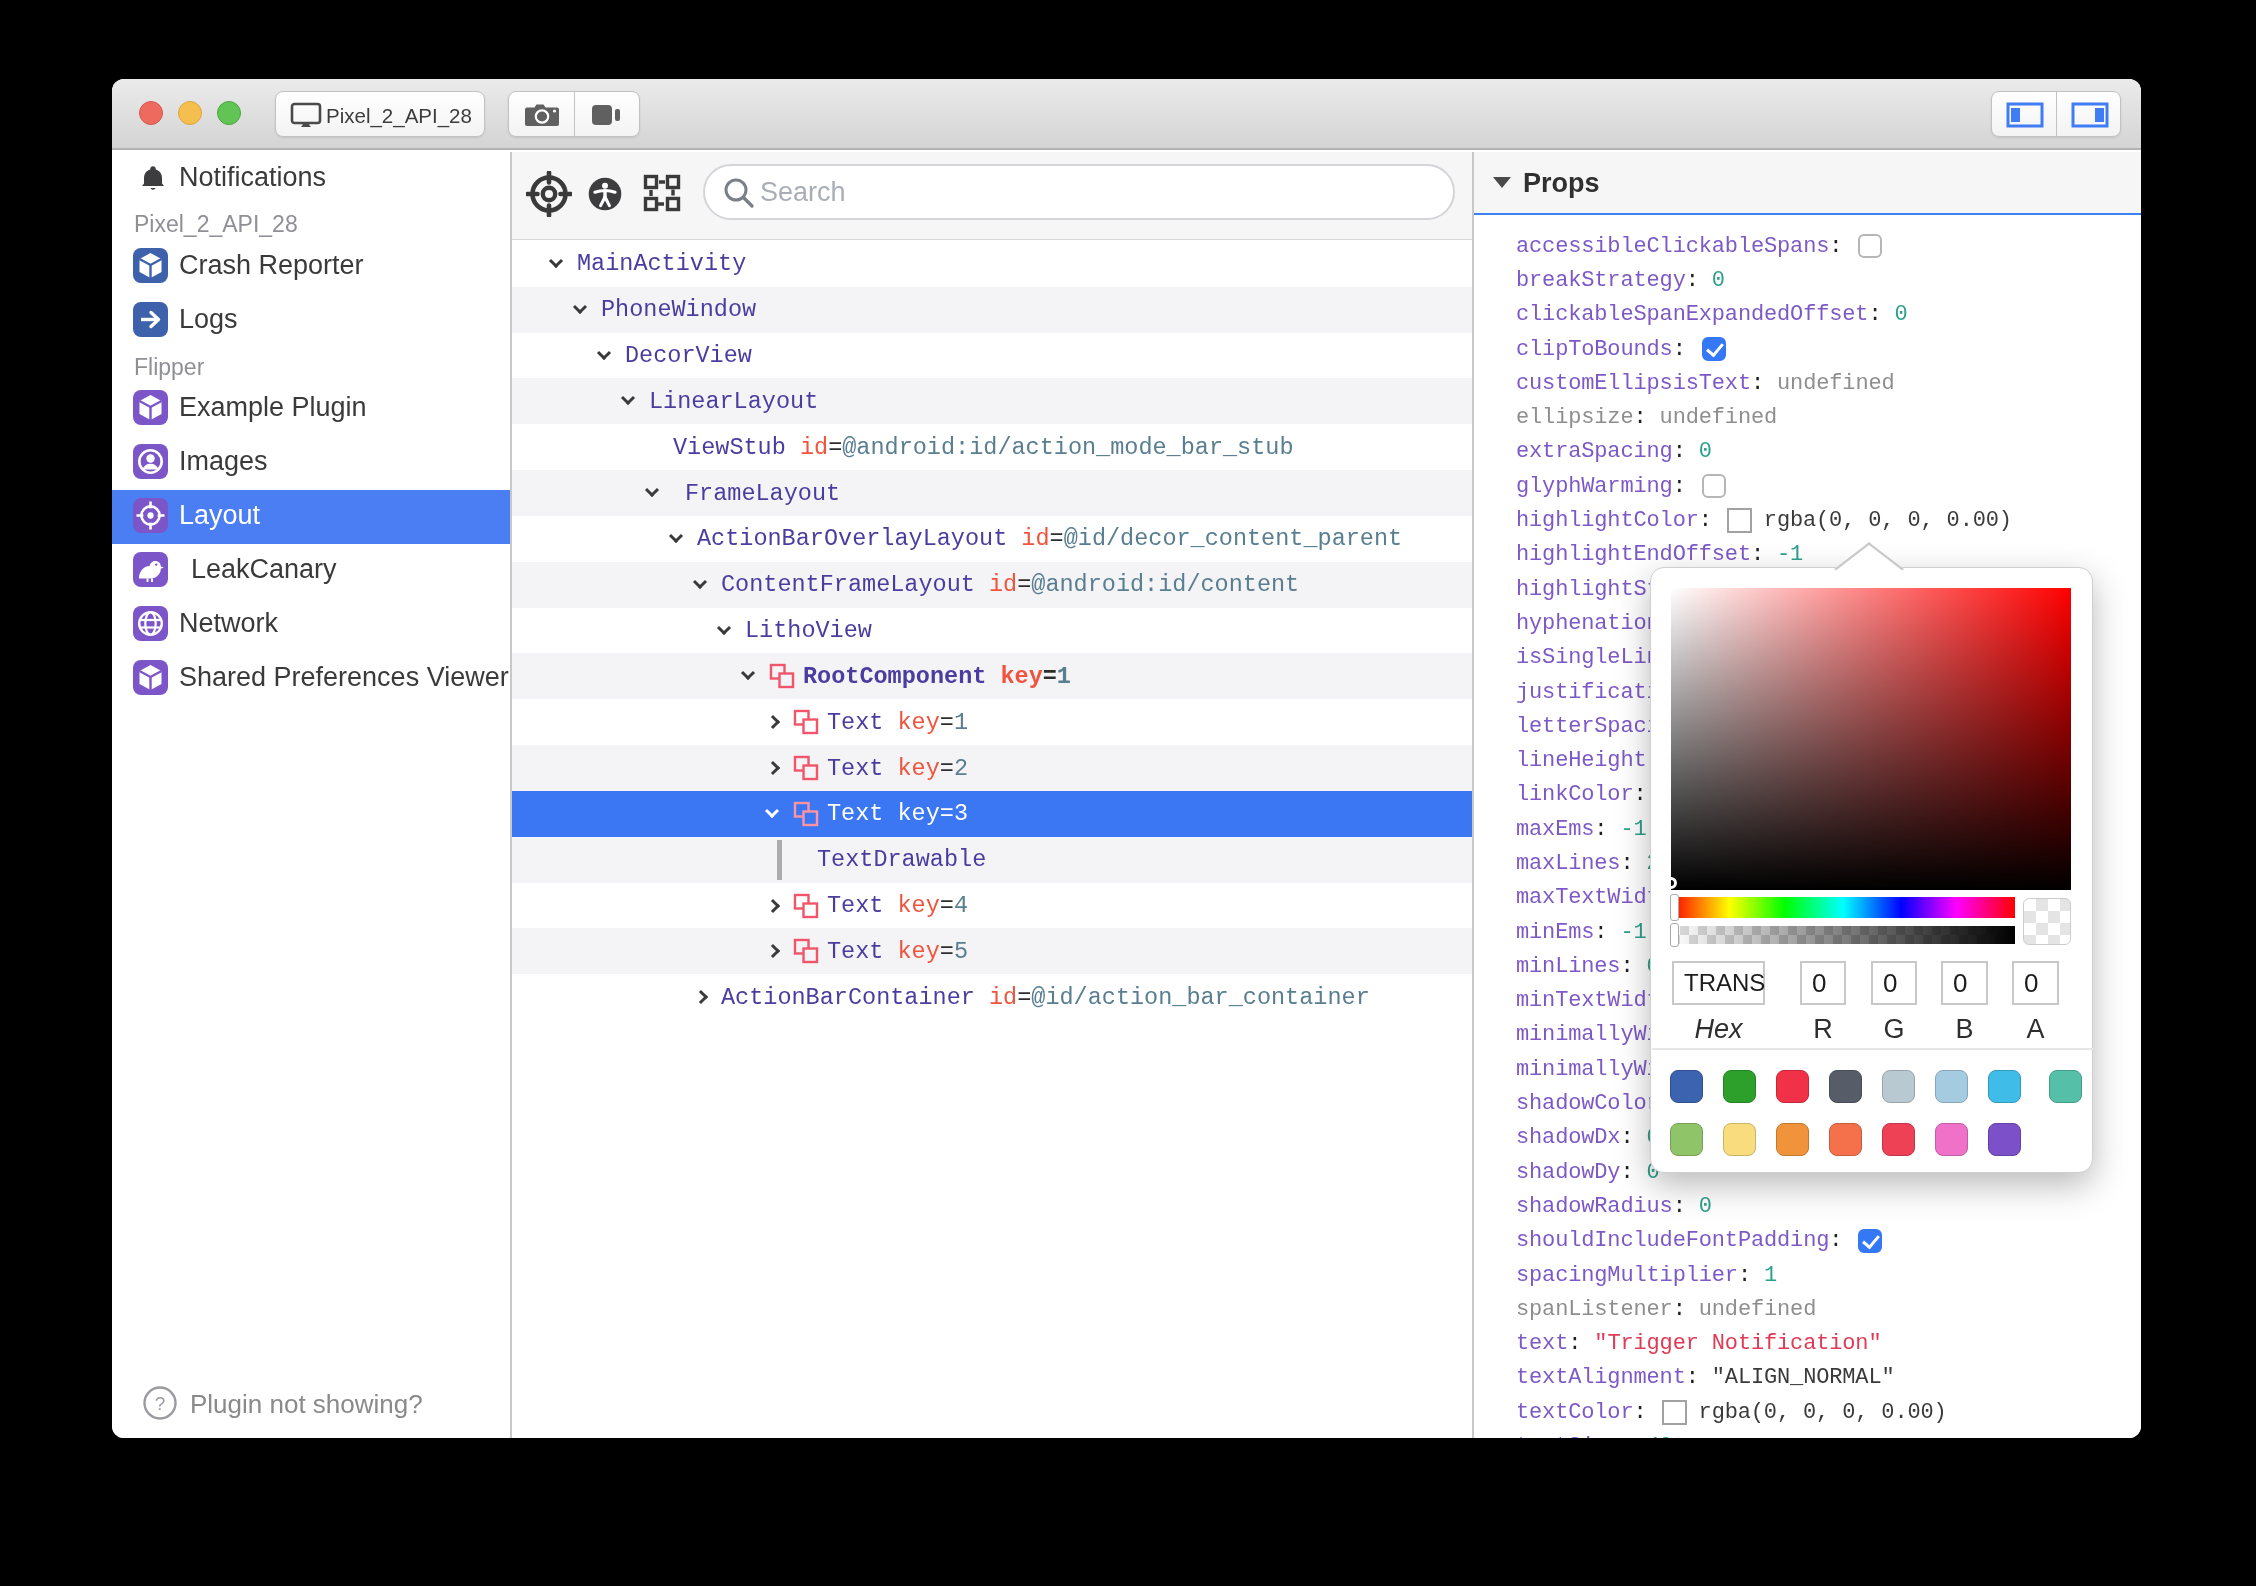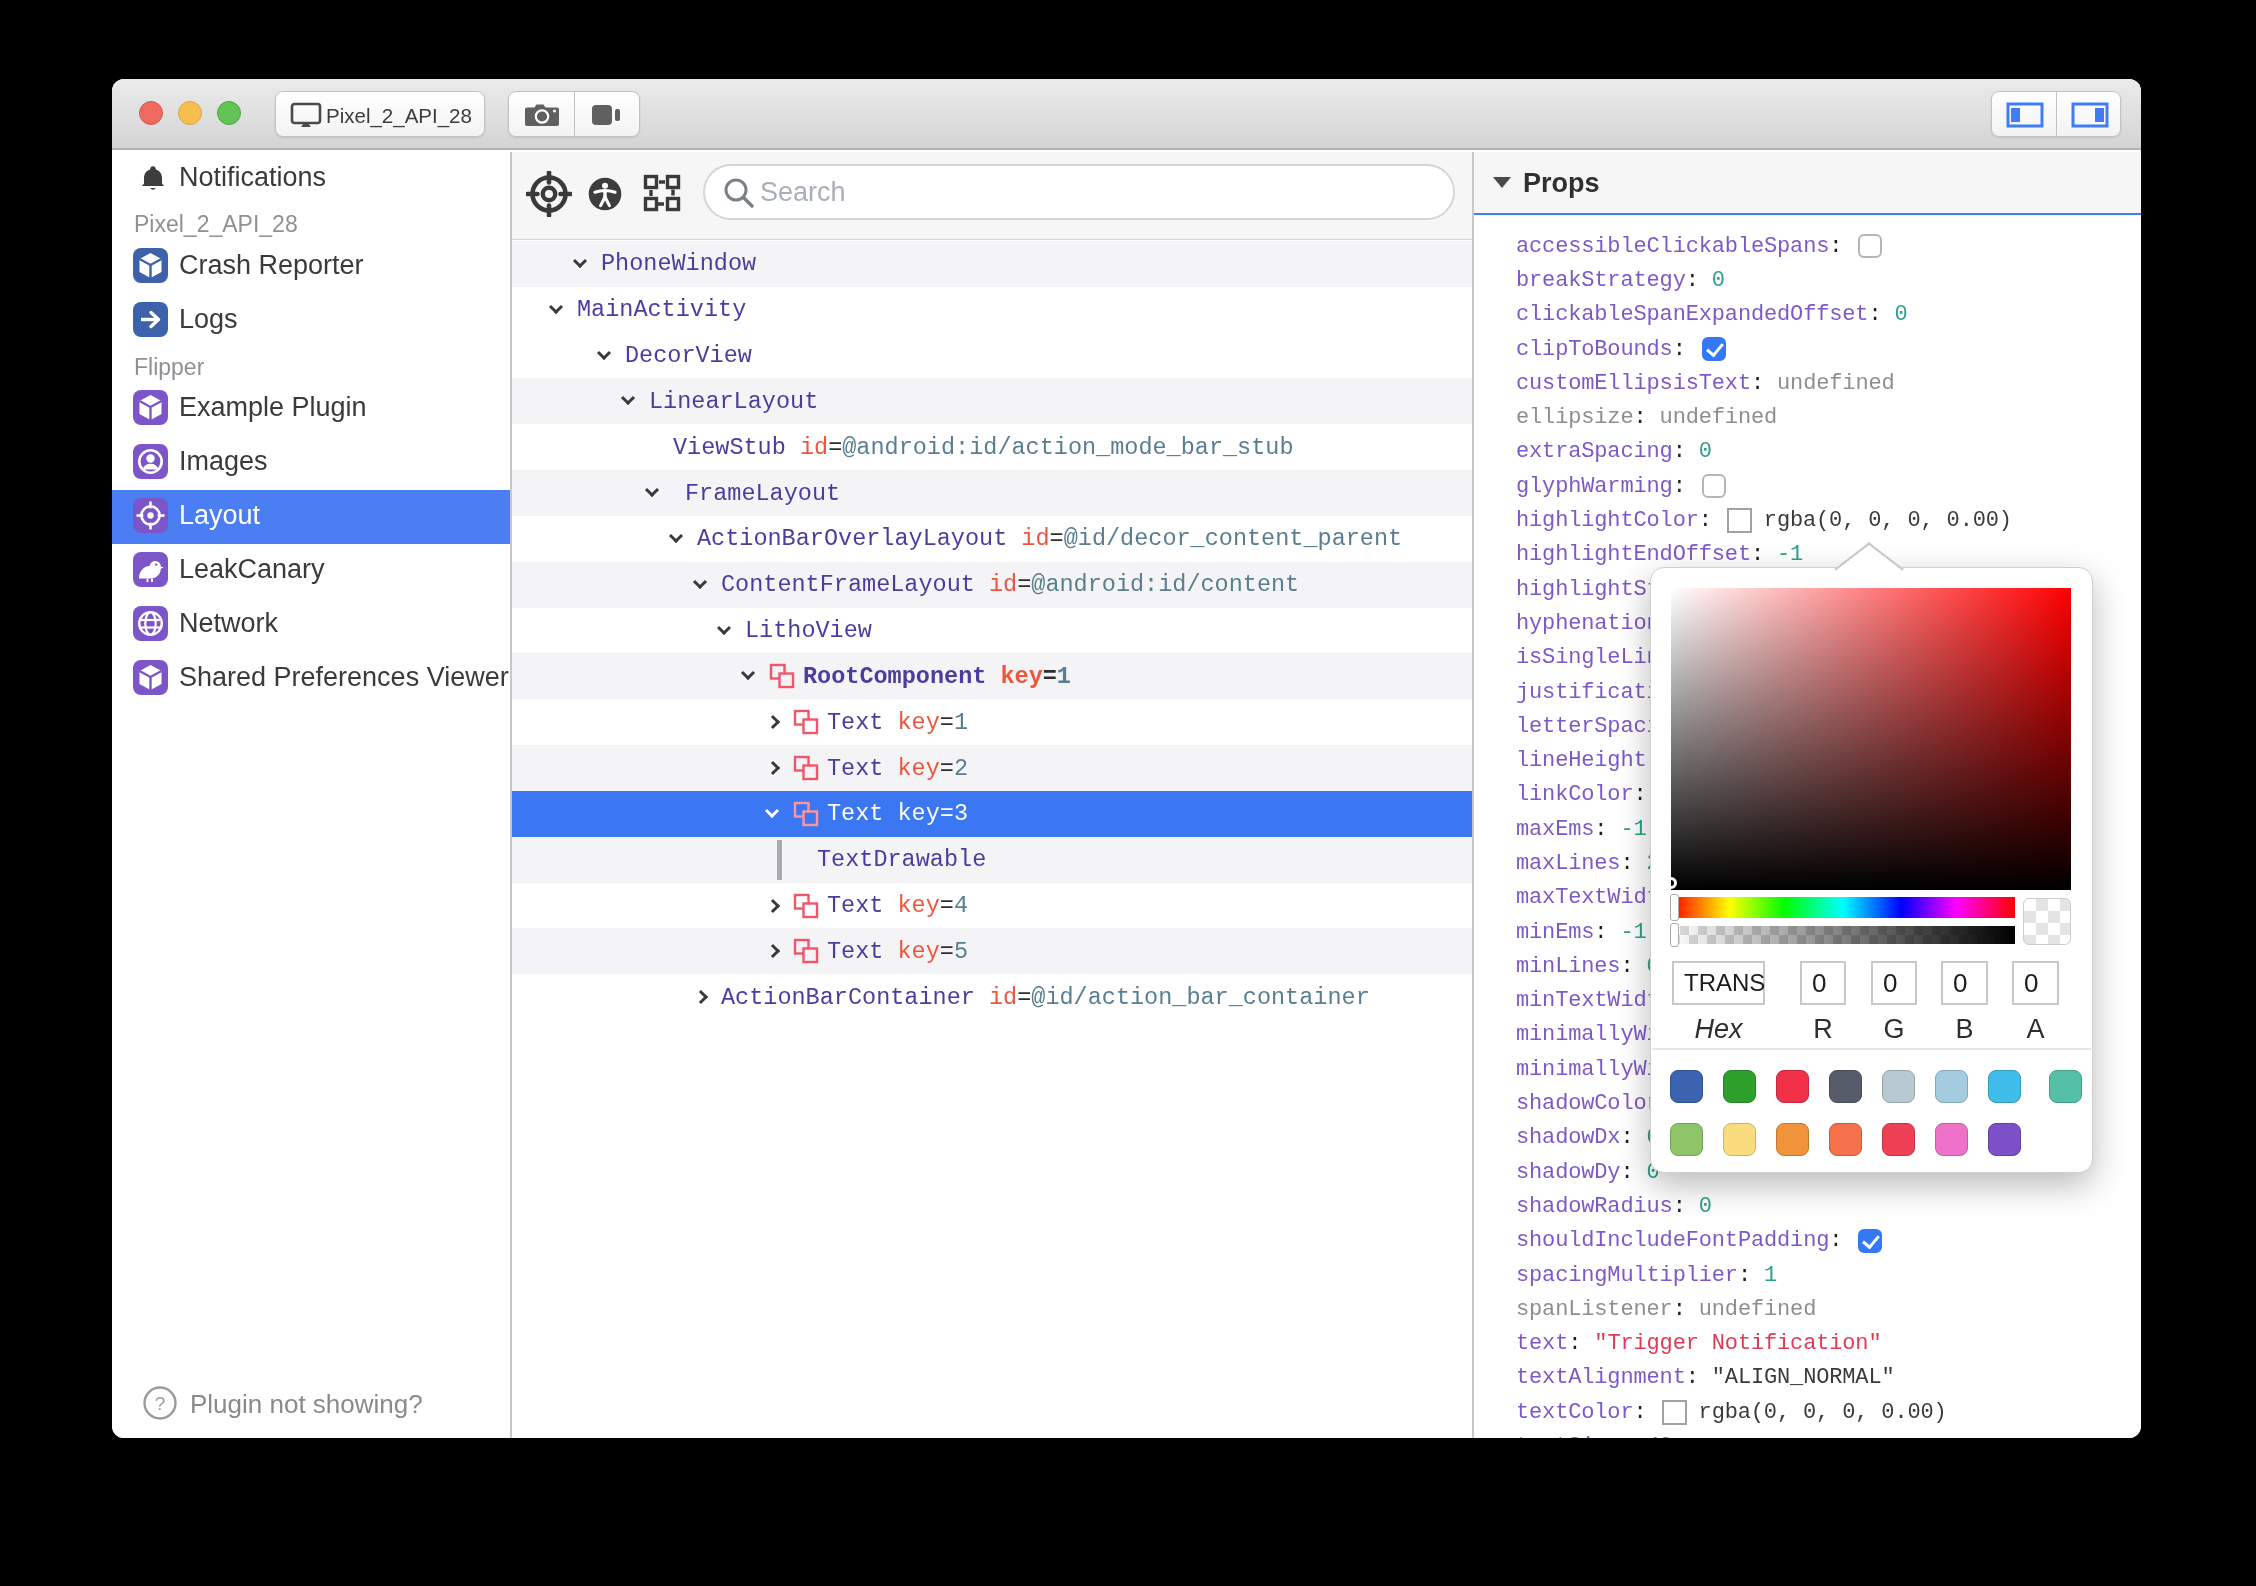--- a/index.html
+++ b/index.html
@@ -184,21 +184,21 @@
         </div>
         <span class="side-txt" style="top:348px;color:#fff;">Layout</span>
         <div class="side-ic ic-purp" style="top:400px;">
           <svg width="35" height="35" viewBox="0 0 35 35">
             <path d="M6 26.5 C6 19 10.5 14.5 16.5 14 C17 11 19.5 9 22.3 9 C25.3 9 27.8 11.4 27.8 14.4 L30.8 15.6 L27.8 16.8 C27.6 22 24 26 18.5 26.5 Z" fill="#fff"></path>
             <circle cx="23.2" cy="12.6" r="1.2" fill="#7c55c8"></circle>
             <line x1="14.5" y1="26.5" x2="14.5" y2="30" stroke="#fff" stroke-width="1.9"></line>
             <line x1="19" y1="26.5" x2="19" y2="30" stroke="#fff" stroke-width="1.9"></line>
           </svg>
         </div>
-        <span class="side-txt" style="top:402px;">LeakCanary</span>
+        <span class="side-txt" style="top:402px;margin-left:12px;">LeakCanary</span>
         <div class="side-ic ic-purp" style="top:454px;">
           <svg width="35" height="35" viewBox="0 0 35 35">
             <circle cx="17.5" cy="17.5" r="11.3" fill="none" stroke="#fff" stroke-width="2.4"></circle>
             <ellipse cx="17.5" cy="17.5" rx="5.2" ry="11.3" fill="none" stroke="#fff" stroke-width="2.2"></ellipse>
             <line x1="6.2" y1="14" x2="28.8" y2="14" stroke="#fff" stroke-width="2.2"></line>
             <line x1="6.2" y1="21.5" x2="28.8" y2="21.5" stroke="#fff" stroke-width="2.2"></line>
           </svg>
         </div>
         <span class="side-txt" style="top:456px;">Network</span>
         <div class="side-ic ic-purp" style="top:508px;">
@@ -246,31 +246,31 @@
             </svg></span>
           <div id="search">
             <span class="abs" style="left:16px;top:9px;"><svg width="36" height="36" viewBox="0 0 36 36">
                 <circle cx="15" cy="15" r="10" fill="none" stroke="#7a7f88" stroke-width="3"></circle>
                 <line x1="22.5" y1="22.5" x2="31" y2="31" stroke="#7a7f88" stroke-width="3.4" stroke-linecap="round"></line>
               </svg></span>
             <span class="ph">Search</span>
           </div>
         </div>
         <div id="tree">
+          <div class="trow" style="padding-left:39px;">
+            <span class="chev down">
+              <i></i>
+            </span>
+            <span class="tt c-name">MainActivity</span>
+          </div>
           <div class="trow alt" style="padding-left:63px;">
             <span class="chev down">
               <i></i>
             </span>
             <span class="tt c-name">PhoneWindow</span>
-          </div>
-          <div class="trow" style="padding-left:39px;">
-            <span class="chev down">
-              <i></i>
-            </span>
-            <span class="tt c-name">MainActivity</span>
           </div>
           <div class="trow" style="padding-left:87px;">
             <span class="chev down">
               <i></i>
             </span>
             <span class="tt c-name">DecorView</span>
           </div>
           <div class="trow alt" style="padding-left:111px;">
             <span class="chev down">
               <i></i>

